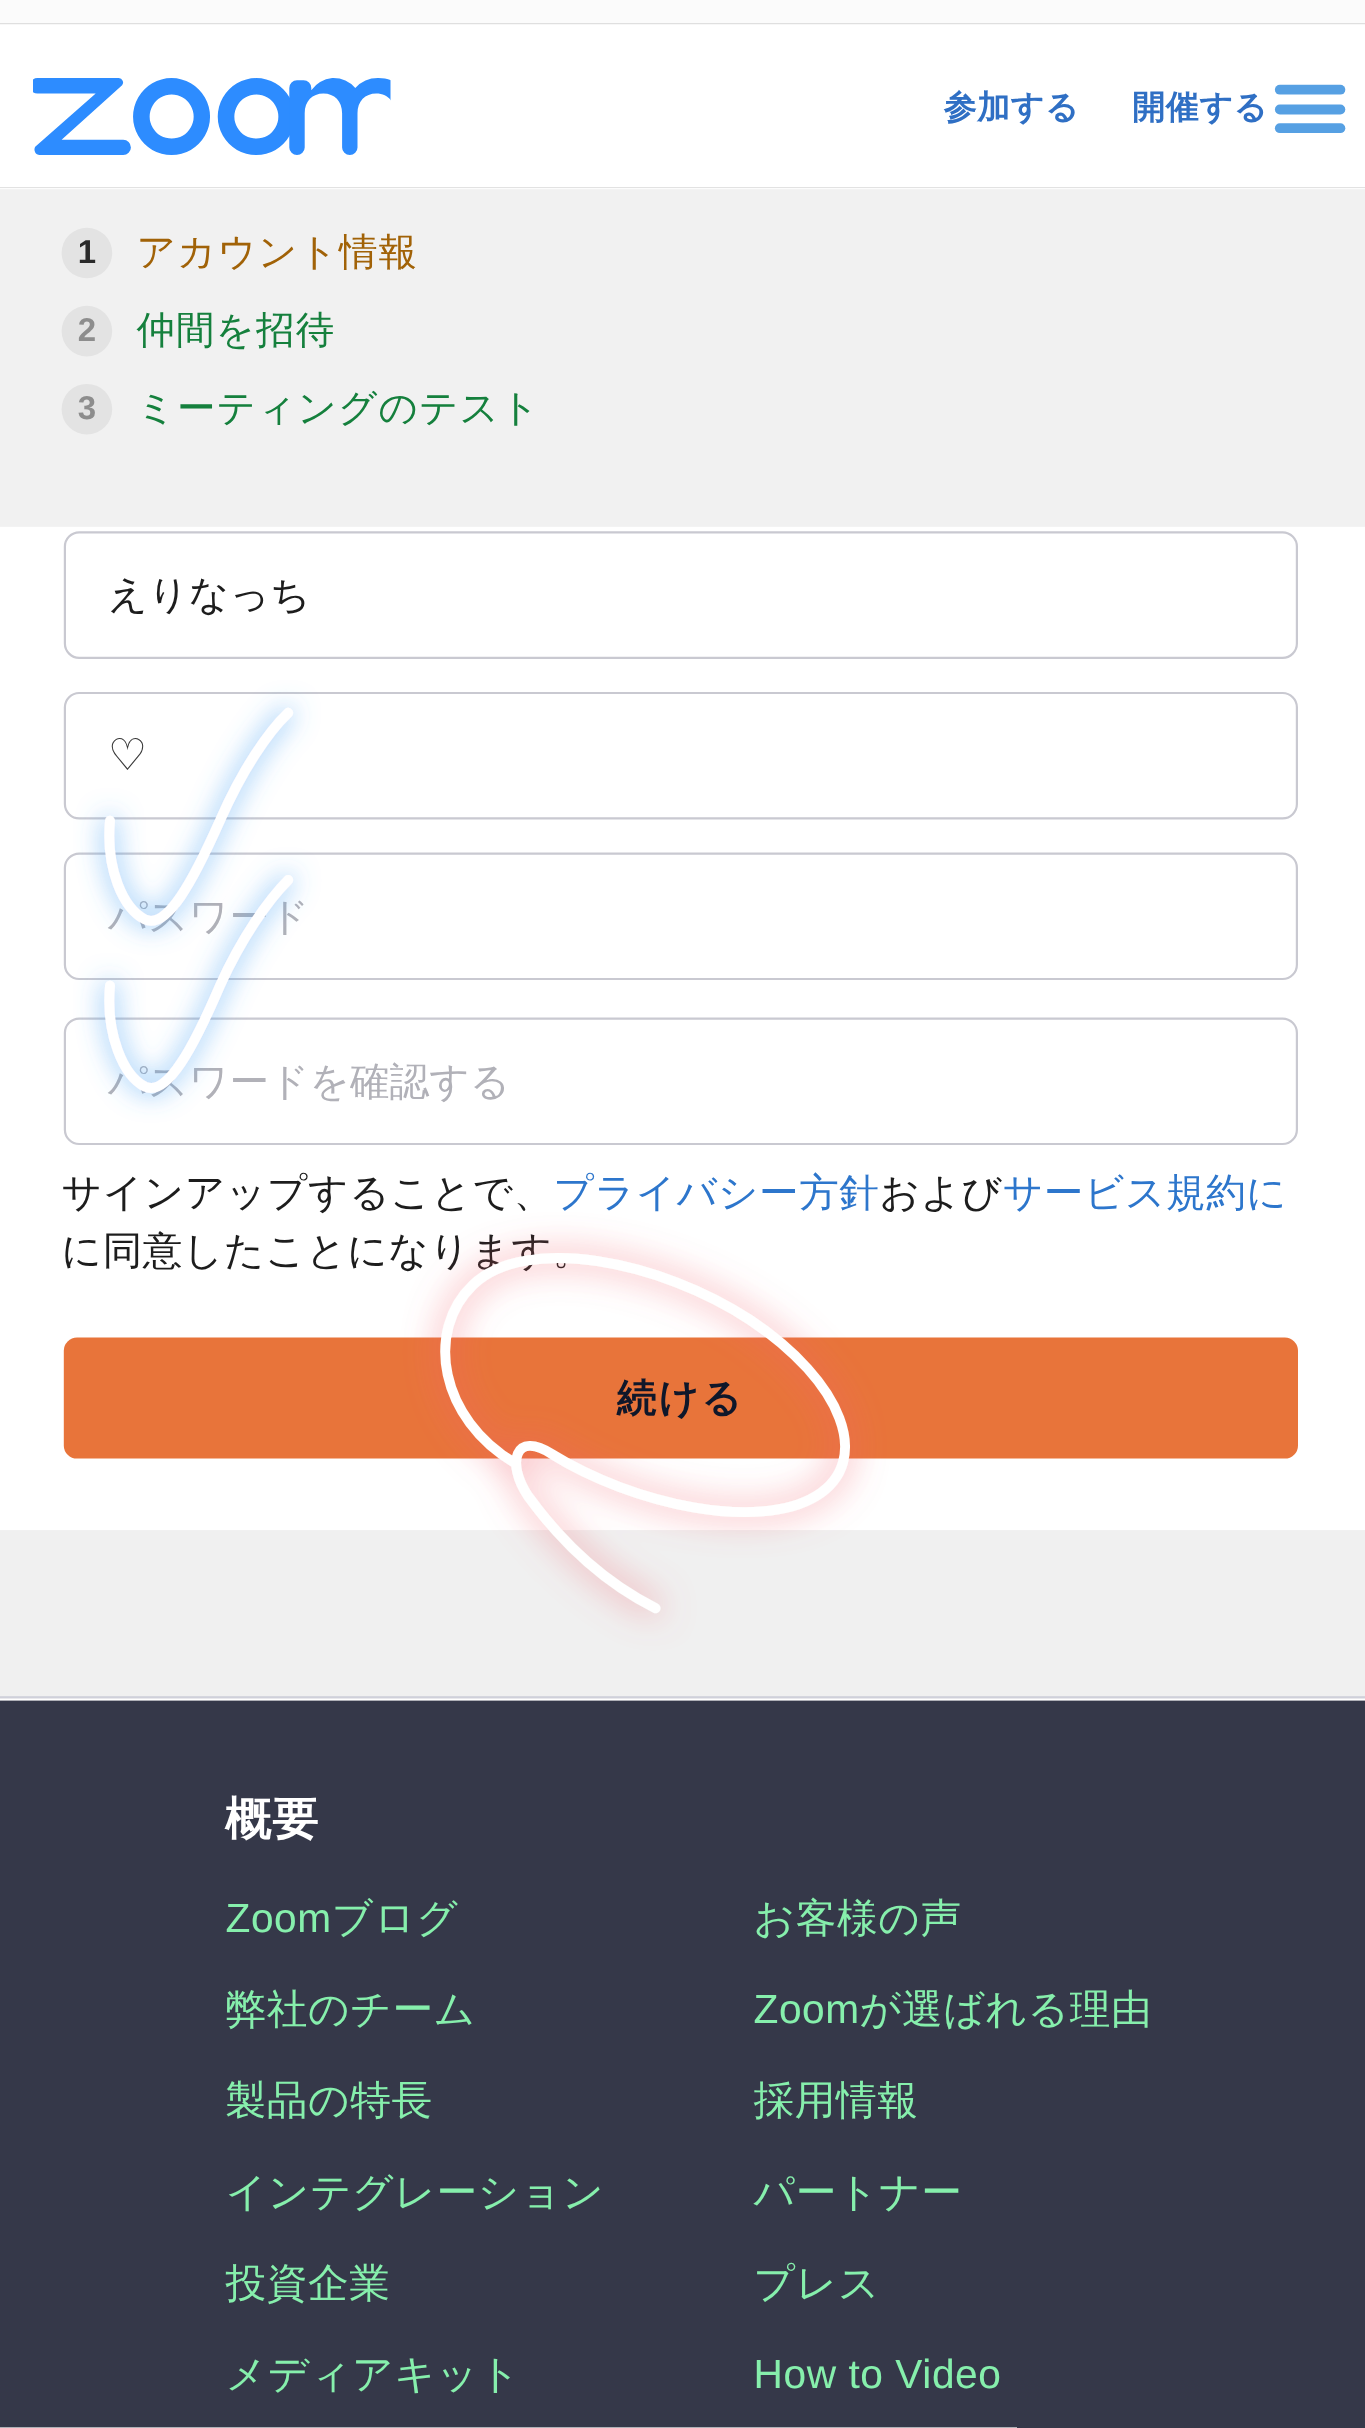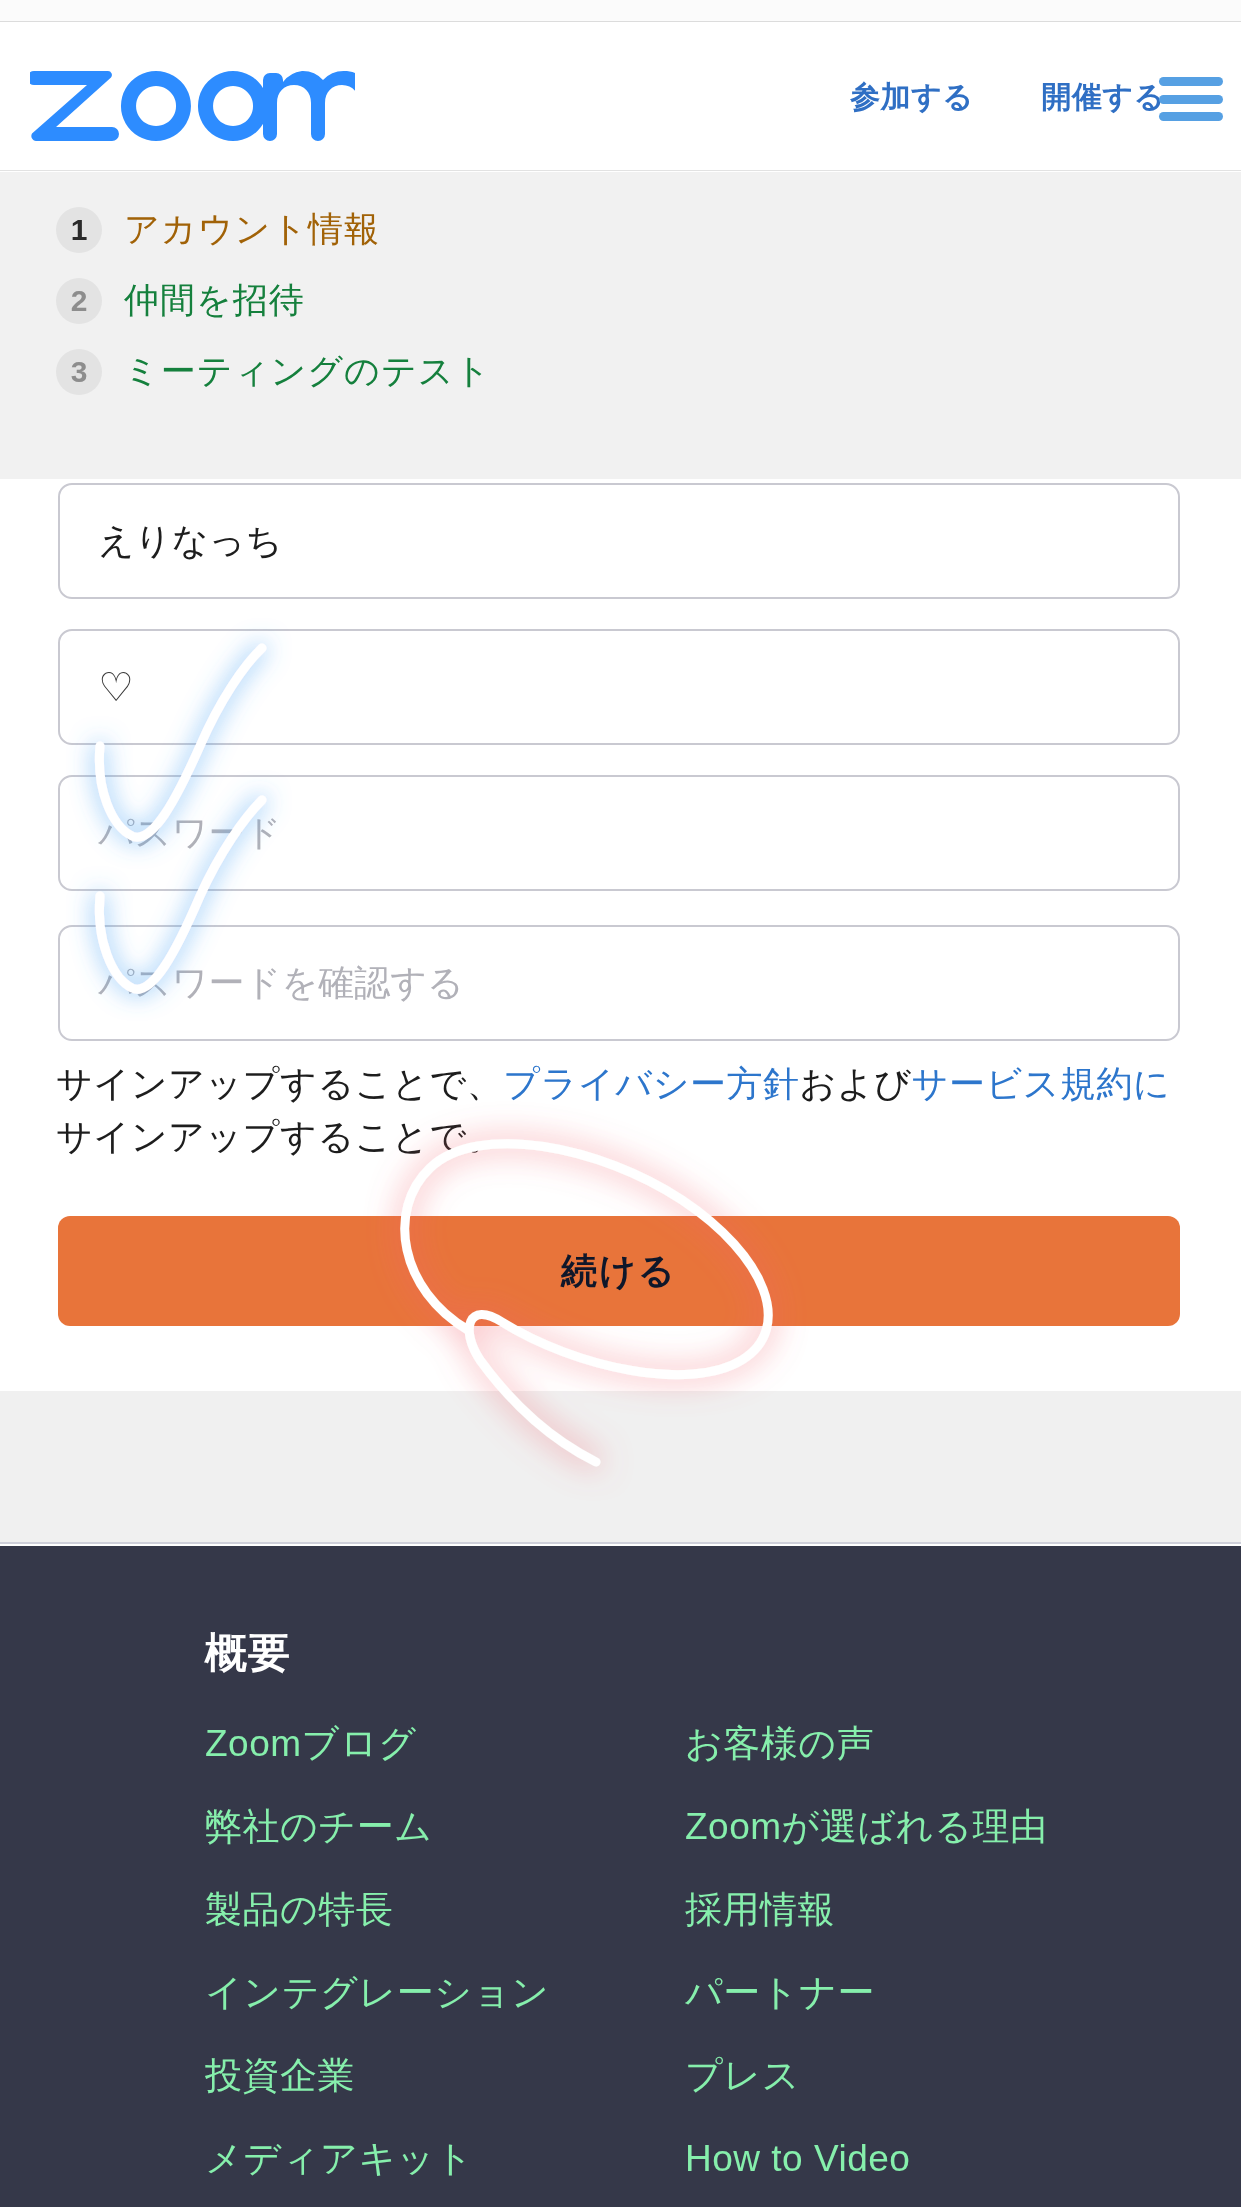--- a/index.html
+++ b/index.html
@@ -44,26 +44,26 @@
     position: absolute;
     left: 30px;
     top: 28px;
     width: 325px;
     height: 92px;
   }
   .zoom-logo svg { display: block; width: 100%; height: 100%; }
 
   .nav-links {
     position: absolute;
-    right: 76px;
+    right: 88px;
     top: 0;
     height: 148px;
     display: flex;
     align-items: center;
-    gap: 68px;
+    gap: 48px;
   }
 
   .nav-link {
     color: #2f6fc4;
     font-size: 30px;
     font-weight: 700;
     letter-spacing: 0.5px;
     white-space: nowrap;
     text-decoration: none;
     cursor: pointer;
@@ -318,21 +318,21 @@
 
     <div class="field" id="field-pass">
       <span class="placeholder">パスワード</span>
     </div>
 
     <div class="field" id="field-passconf">
       <span class="placeholder">パスワードを確認する</span>
     </div>
 
     <div class="terms">
-      <span>サインアップすることで、</span><a>プライバシー方針</a><span>および</span><a>サービス規約に</a><span>サインアップすることで。</span>
+      <span>サインアップすることで、</span><a>プライバシー方針</a><span>および</span><a>サービス規約に</a><span>に同意したことになります。</span>
     </div>
 
     <button class="continue-btn">続ける</button>
   </div>
 
   <div class="gray-band"></div>
 
   <div class="footer">
     <div class="footer-title">概要</div>
 

